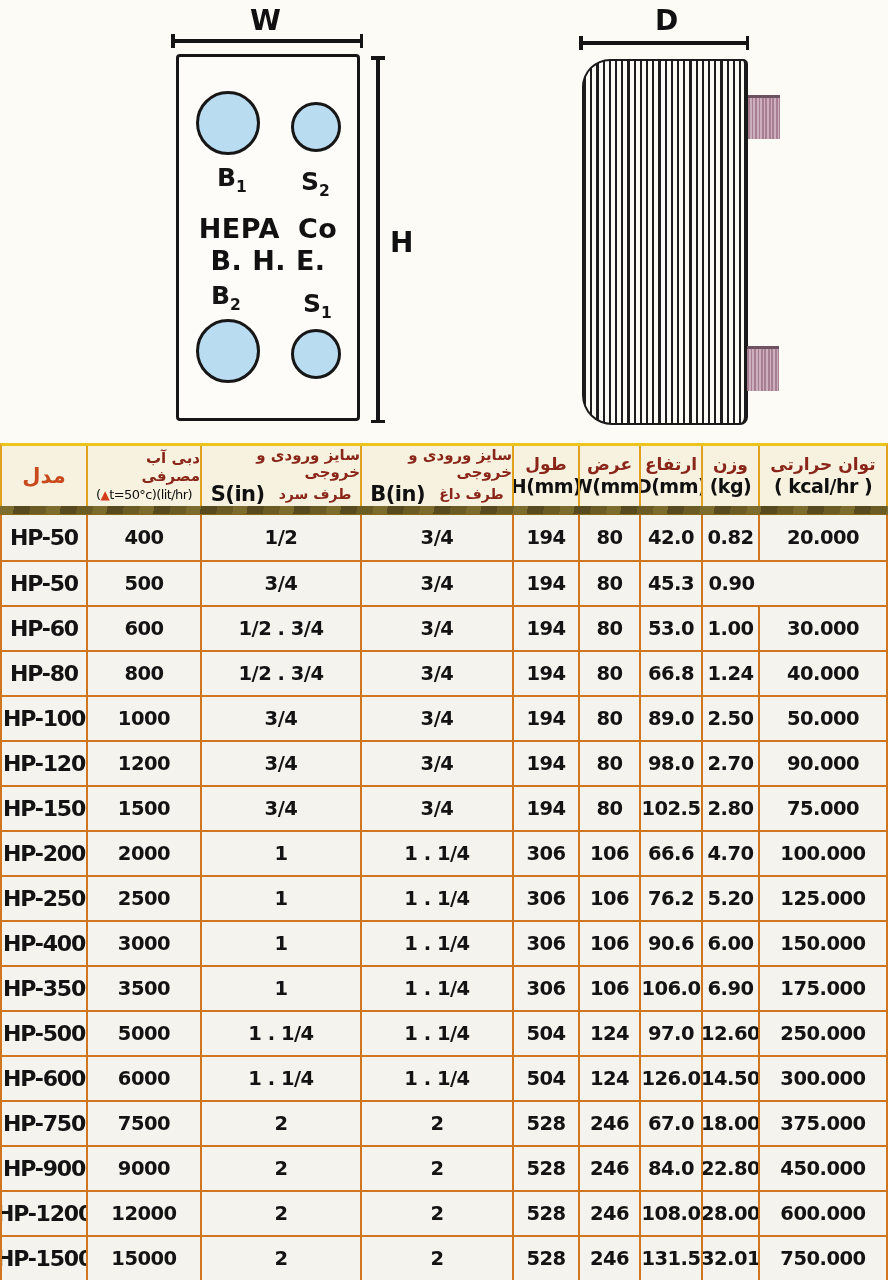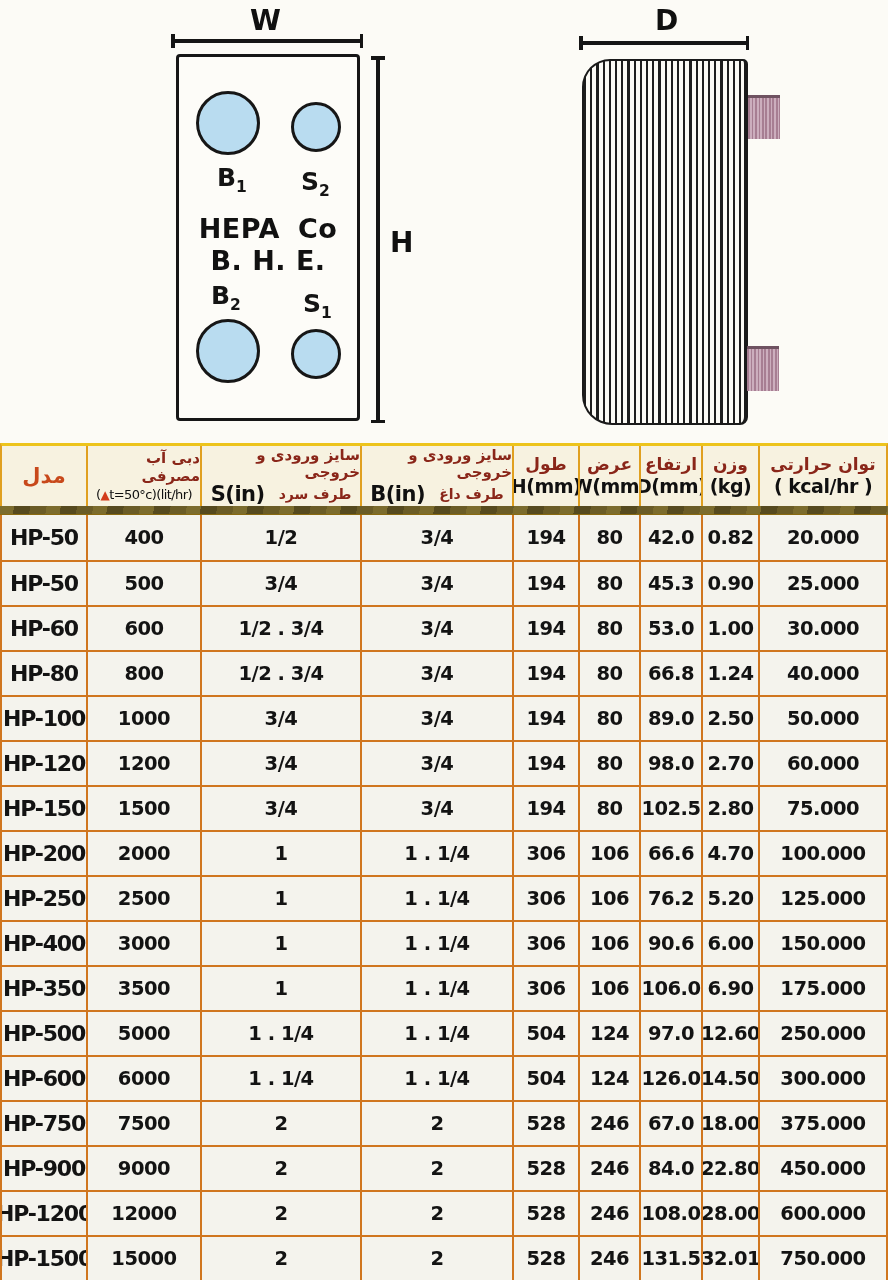--- a/index.html
+++ b/index.html
@@ -202,21 +202,20 @@
 
   <div class="t-row">
     <div class="cell model">HP-50</div>
     <div class="cell">500</div>
     <div class="cell">3/4</div>
     <div class="cell">3/4</div>
     <div class="cell">194</div>
     <div class="cell">80</div>
     <div class="cell">45.3</div>
     <div class="cell">0.90</div>
-    <div class="cell">25.000</div>
   </div>
 
   <div class="t-row">
     <div class="cell model">HP-60</div>
     <div class="cell">600</div>
     <div class="cell">1/2 . 3/4</div>
     <div class="cell">3/4</div>
     <div class="cell">194</div>
     <div class="cell">80</div>
     <div class="cell">53.0</div>
@@ -250,21 +249,21 @@
 
   <div class="t-row">
     <div class="cell model">HP-120</div>
     <div class="cell">1200</div>
     <div class="cell">3/4</div>
     <div class="cell">3/4</div>
     <div class="cell">194</div>
     <div class="cell">80</div>
     <div class="cell">98.0</div>
     <div class="cell">2.70</div>
-    <div class="cell">60.000</div>
+    <div class="cell">90.000</div>
   </div>
 
   <div class="t-row">
     <div class="cell model">HP-150</div>
     <div class="cell">1500</div>
     <div class="cell">3/4</div>
     <div class="cell">3/4</div>
     <div class="cell">194</div>
     <div class="cell">80</div>
     <div class="cell">102.5</div>

